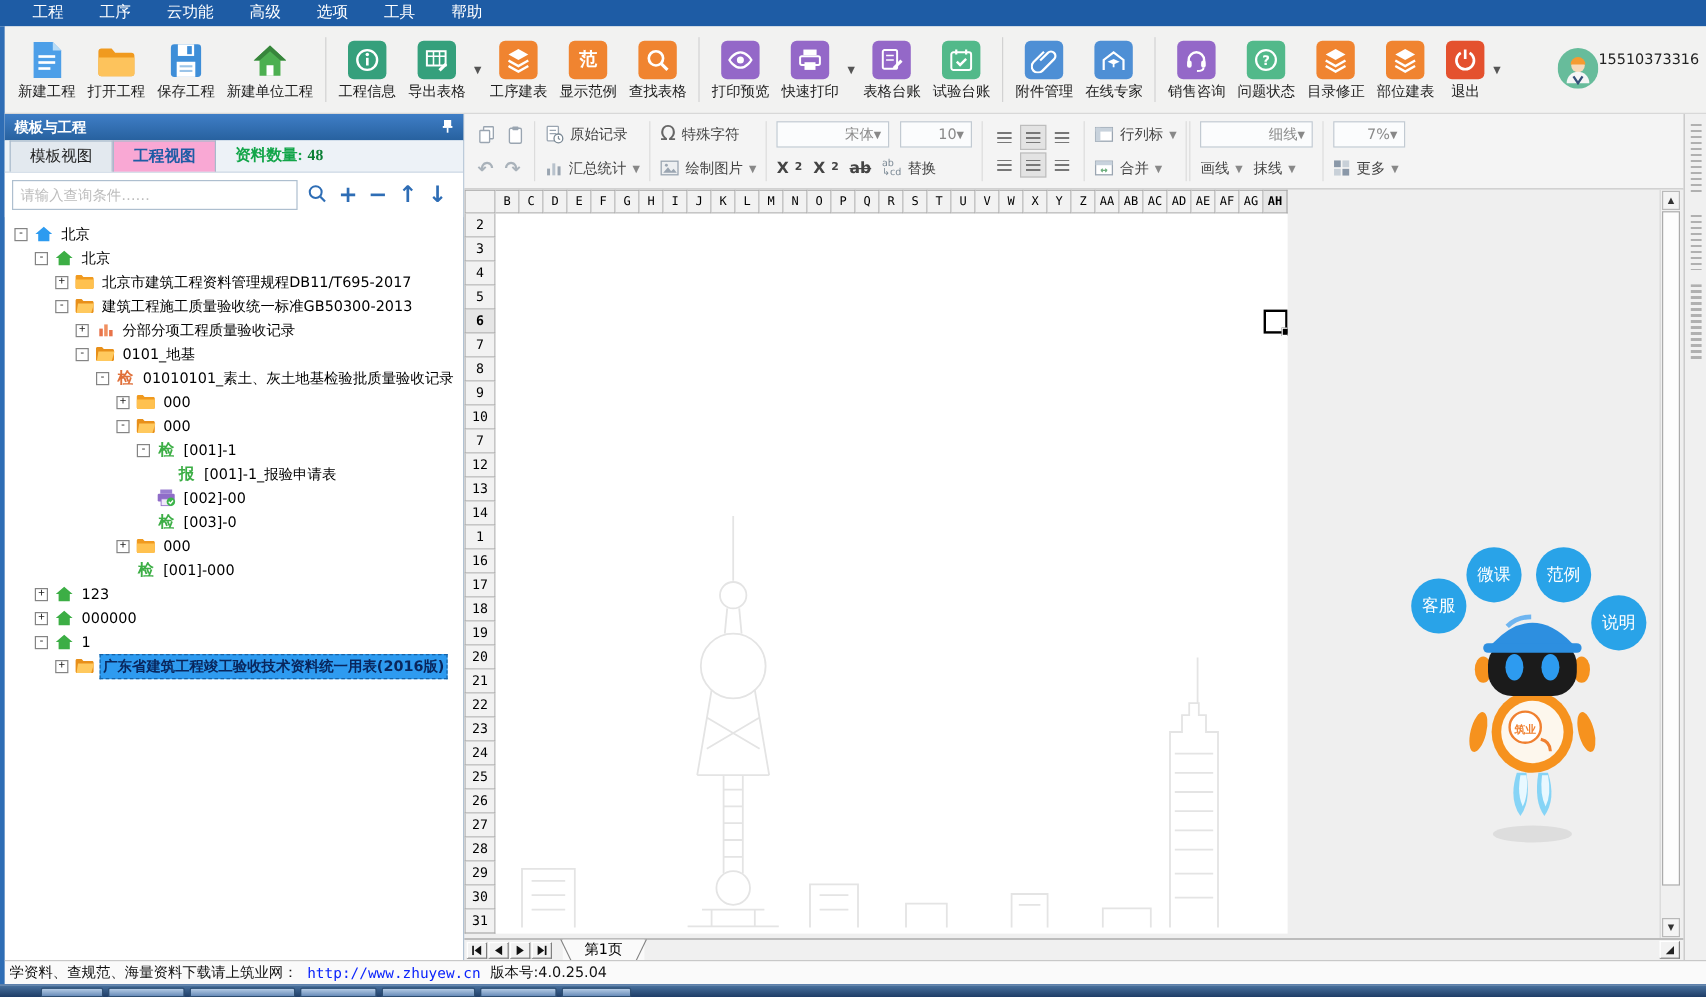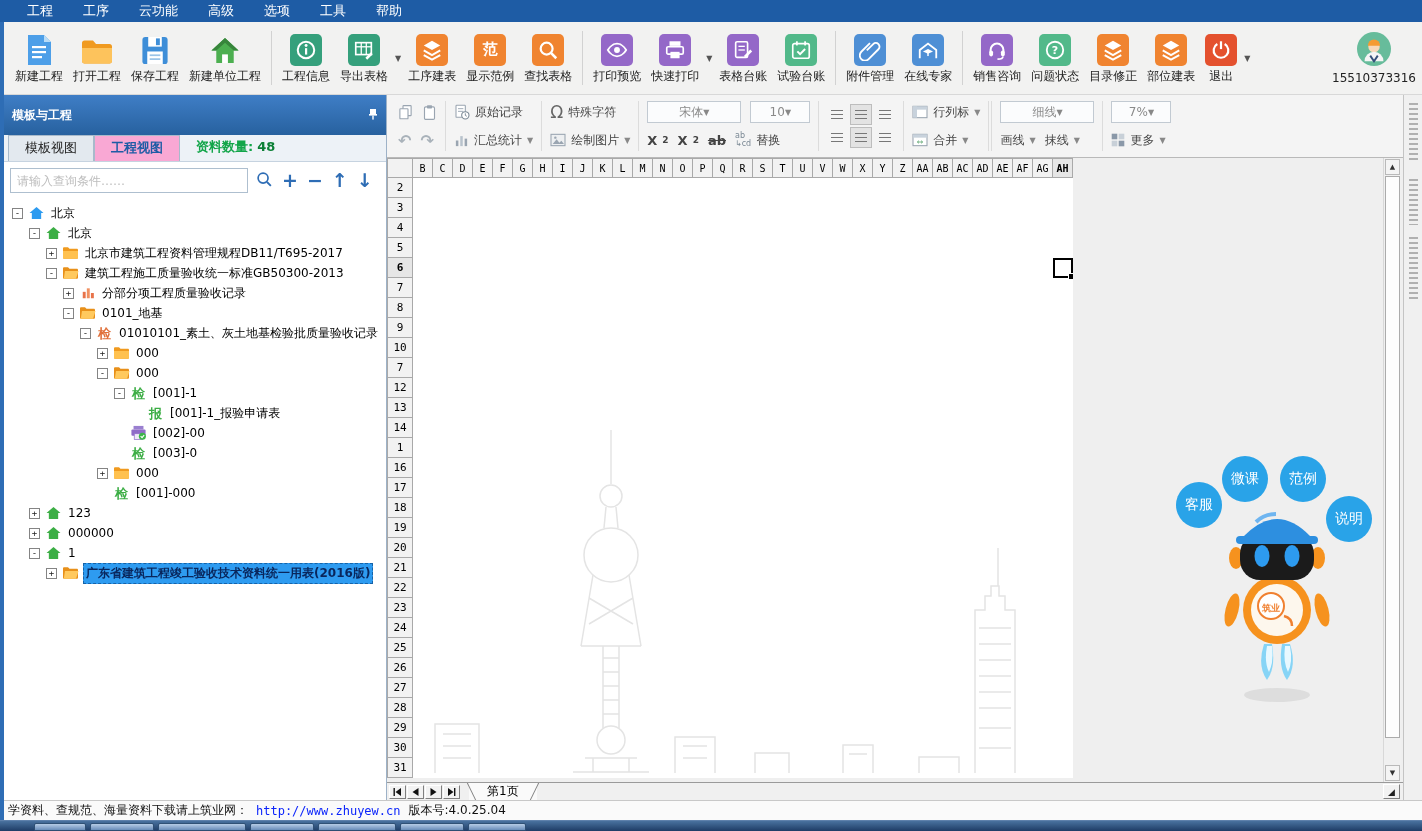--- a/index.html
+++ b/index.html
@@ -16,34 +16,34 @@
   
   .toolbar { height:73px; background:#F2F2F1; border-bottom:1px solid #D8D8D8; display:flex; align-items:center; padding:0 6px; flex:none; }
   #toolbar-buttons { display:flex; align-items:center; }
   .tb-btn { display:flex; flex-direction:column; align-items:center; gap:2px; padding:2px 5px; cursor:default; }
   .tb-btn .ic { height:34px; display:flex; align-items:flex-end; }
   .icn-sq { width:32px; height:32px; border-radius:5px; display:flex; align-items:center; justify-content:center; }
   .gtext { color:#fff; font-size:15px; font-weight:bold; }
   .tb-label { font-size:12px; color:#222; white-space:nowrap; }
   .tb-sep { width:1px; height:54px; background:#D2D2D2; margin:0 5px; }
   .tb-dd { font-size:8px; color:#555; margin:0 2px; align-self:center; }
-  .tb-right { margin-left:auto; display:flex; flex-direction:column; align-items:center; padding-right:0; }
+  .tb-right { margin-left:auto; display:flex; flex-direction:row; align-items:flex-start; padding-right:0; }
   .phone { font-size:12px; color:#222; margin-top:2px; white-space:nowrap; }
 
   
   .content { flex:1; display:flex; min-height:0; }
 
   
   .left-panel { width:383px; background:#fff; border-right:1px solid #9DB2C8; display:flex; flex-direction:column; flex:none; }
-  .panel-header { height:40px; background:linear-gradient(#3F7EC6,#27619F); color:#fff; font-size:12px; font-weight:bold; display:flex; align-items:center; padding:0 8px; flex:none; }
+  .panel-header { height:22px; background:linear-gradient(#3F7EC6,#27619F); color:#fff; font-size:12px; font-weight:bold; display:flex; align-items:center; padding:0 8px; flex:none; }
   .panel-header .pin { margin-left:auto; }
   .panel-tabs { height:27px; display:flex; align-items:flex-end; background:#EDF2F7; border-bottom:1px solid #C6D3E0; padding-left:4px; flex:none; }
   .ptab { font-size:13px; padding:3px 16px 4px; border:1px solid #A8BACB; border-bottom:none; background:#E3E9EF; color:#222; cursor:default; }
   .ptab.active { background:#f9a8d4; color:#1E5CA5; font-weight:bold; }
-  .count { margin-left:16px; font-size:13px; font-weight:bold; color:#12A549; padding-bottom:5px; }
+  .count { margin-left:16px; font-size:13px; font-weight:bold; color:#12A549; padding-bottom:5px;font-family:Liberation Serif, serif; }
   .count b { color:#0B7F35; margin-left:4px; }
   .search-row { display:flex; align-items:center; padding:6px 6px; gap:8px; background:#fff; flex:none; }
   .search-input { width:238px; height:25px; border:1px solid #AEBFCF; font-size:12px; padding:0 6px; color:#333; font-family:inherit; }
   .search-input::placeholder { color:#BDBDBD; }
   .search-icons { display:flex; gap:9px; align-items:center; color:#2E6DB5; }
   .s-ic { font-size:19px; font-weight:bold; color:#2E6DB5; line-height:1; cursor:default; }
   .tree { flex:1; overflow:hidden; padding-top:4px; }
   .tree-row { display:flex; align-items:center; height:20px; font-size:12px; white-space:nowrap; cursor:default; }
   .expander { width:11px; height:11px; border:1px solid #848484; background:#fff; font-size:9px; line-height:9px; text-align:center; color:#222; margin-right:4px; flex:none; font-family:"DejaVu Sans Mono",monospace; }
   .expander-ph { width:15px; flex:none; }
@@ -55,21 +55,21 @@
   
   .main { flex:1; display:flex; flex-direction:column; min-width:0; position:relative; }
 
   
   .format-bar { height:63px; background:#F4F4F4; border-bottom:1px solid #B9B9B9; display:flex; padding:2px 4px; flex:none; overflow:hidden; }
   .fgroup { display:flex; flex-direction:column; justify-content:center; gap:3px; padding:0 7px; }
   .frow { display:flex; align-items:center; gap:9px; height:25px; }
   .fsep { width:1px; background:#DCDCDC; margin:4px 1px; }
   .fbtn { display:flex; align-items:center; gap:5px; font-size:12px; color:#444; cursor:default; white-space:nowrap; }
   .fdd { font-size:8px; color:#888; }
-  .fselect { width:94px; height:22px; border:1px solid #C2CAD2; background:#FBFCFD; color:#8A8A8A; font-size:12px; display:flex; align-items:center; padding:0 6px; justify-content:center; cursor:default; }
+  .fselect { width:94px; height:22px; border:1px solid #C2CAD2; background:#FBFCFD; color:#8A8A8A; font-size:12px; display:flex; align-items:center; padding:0 6px; justify-content:flex-end; cursor:default; }
   .fselect.small { width:60px; }
   .sym { font-weight:bold; color:#444; font-size:13px; }
   .sym sub,.sym sup { font-size:9px; }
   .strike { text-decoration:line-through; }
   .rep-ic { font-size:8px; color:#7A8894; line-height:1.05; display:inline-block; }
   .algrid { display:grid; grid-template-columns:repeat(3,22px); grid-auto-rows:21px; gap:2px; align-content:center; padding:0 6px; }
   .albtn { display:flex; align-items:center; justify-content:center; border:1px solid transparent; }
   .albtn.pressed { background:#E3E3E3; border-color:#BDBDBD; }
   .bars { width:12px; height:10px; background-image:repeating-linear-gradient(to bottom,#777 0 1.5px,transparent 1.5px 4px); }
   .lockic { width:18px; height:18px; background:#A9A9A9; border-radius:3px; display:flex; align-items:center; justify-content:center; }

